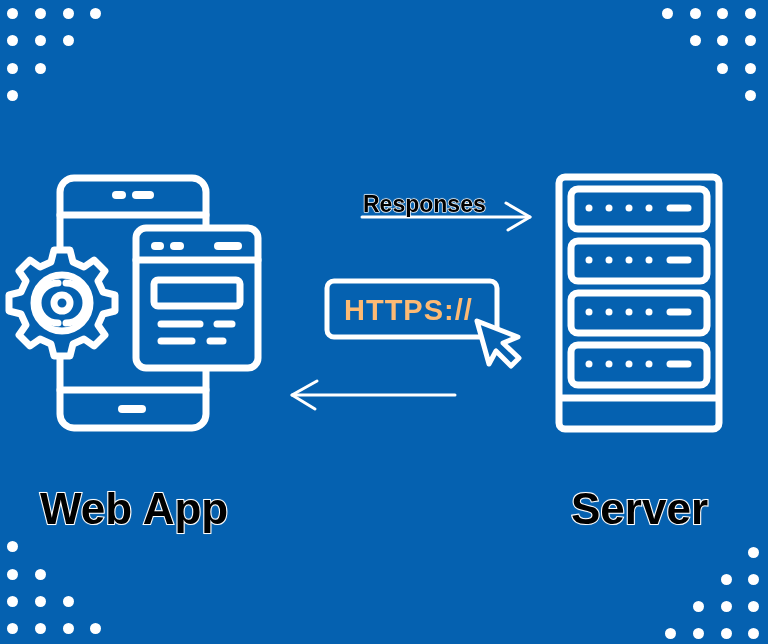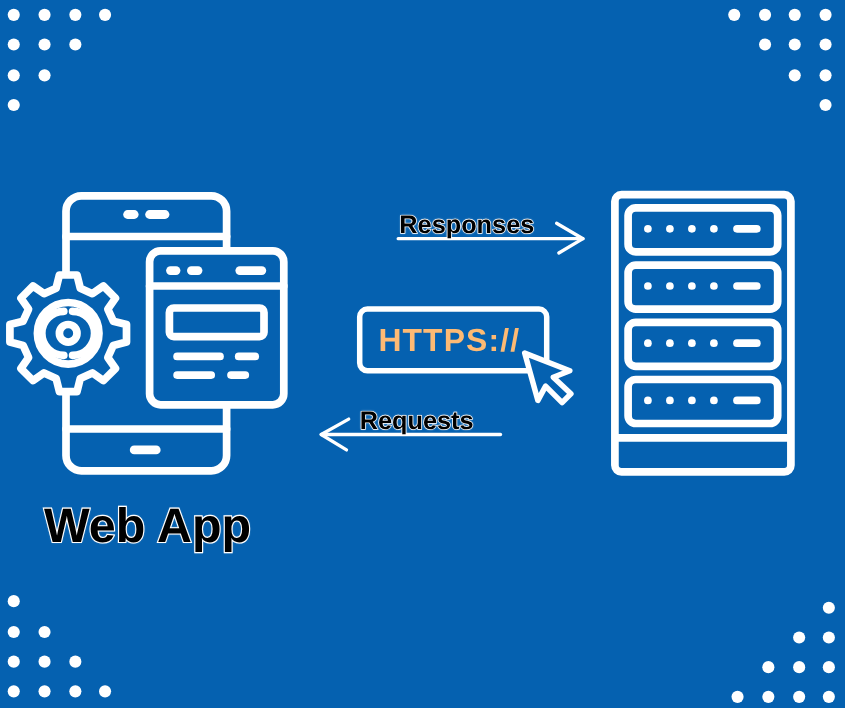--- a/index.html
+++ b/index.html
@@ -16,21 +16,21 @@
     position: absolute;
     font-family: "Liberation Sans", sans-serif;
     font-weight: bold;
     color: #000000;
     -webkit-text-stroke: 1.2px #ffffff;
     paint-order: stroke fill;
     text-shadow: 0 0 2px #ffffff, 0 0 1px #ffffff;
     white-space: nowrap;
     line-height: 1;
   }
-  .label.big { font-size: 44px; -webkit-text-stroke: 2px #ffffff; }
+  .label.big { font-size: 44px; margin-top: 30px; -webkit-text-stroke: 2px #ffffff; }
   .label.small { font-size: 23px; }
   .https-text {
     position: absolute;
     font-family: "Liberation Sans", sans-serif;
     font-weight: bold;
     color: #fdba74;
     font-size: 29px;
     letter-spacing: 1px;
     line-height: 1;
     white-space: nowrap;
@@ -162,16 +162,16 @@
     </g>
 
     <rect x="327" y="281" width="170" height="56" rx="7" stroke-width="5"></rect>
 
     <path fill="#0561b0" stroke-width="5" d="M 477 321 L 518 337 L 503 343 L 519 358 L 511 366 L 496 351 L 489 364 Z"></path>
   </svg>
 
   <div class="https-text" style="left:344px; top:296px;">HTTPS://</div>
 
   <div class="label small" style="left:363px; top:193px;">Responses</div>
-  <div class="label small" style="left:327px; top:371px;">Requests</div>
 
   <div class="label big" style="left:40px; top:457px;">Web App</div>
+  <div class="label big" style="left:571px; top:457px;">Server</div>
 </div>
 
 </body></html>

